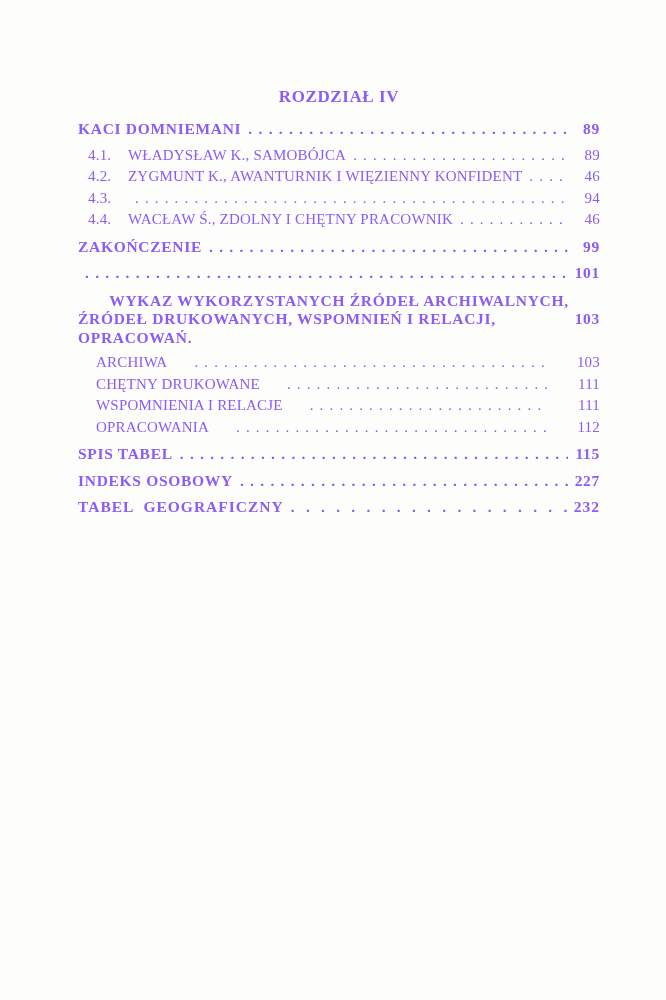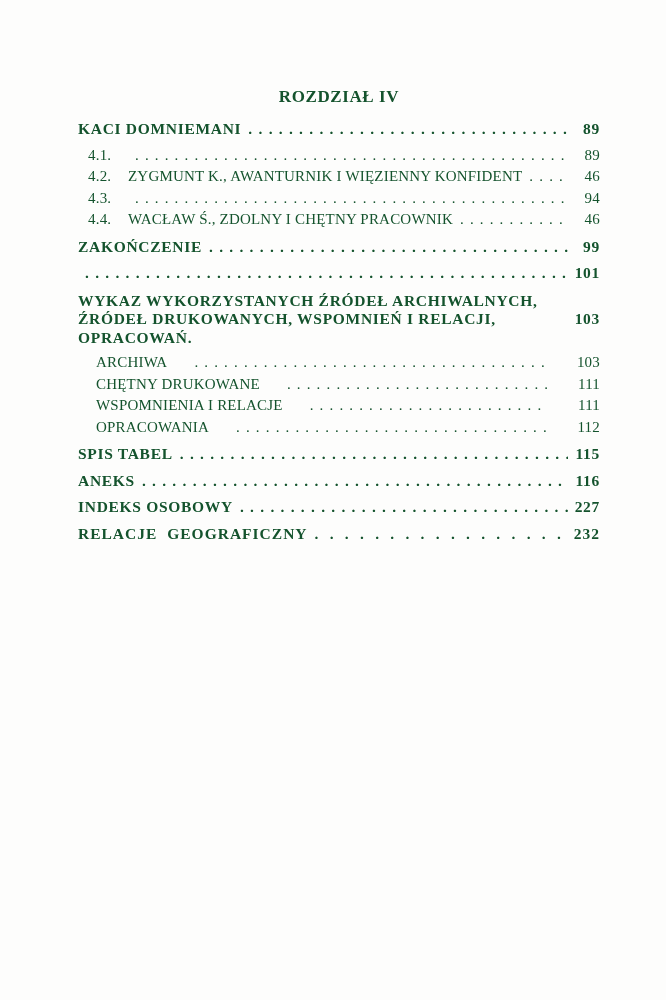--- a/index.html
+++ b/index.html
@@ -9,21 +9,21 @@
   }
   .sheet {
     position: relative;
     width: 666px;
     height: 1000px;
     margin: 0 auto;
     background: #fdfdfc;
     box-sizing: border-box;
     padding: 86px 66px 0 78px;
     font-family: "Liberation Serif", "DejaVu Serif", serif;
-    color: #14532d;
+    color: #8b5cf6;
     overflow: hidden;
   }
   .chapter {
     text-align: center;
     font-weight: bold;
     font-size: 17px;
     letter-spacing: 0.6px;
     line-height: 21px;
     margin: 0 0 11px 0;
   }
@@ -61,21 +61,21 @@
     margin-left: 6px;
     white-space: nowrap;
   }
   .multi {
     font-weight: bold;
     font-size: 15.5px;
     letter-spacing: 0.7px;
     line-height: 18.5px;
     margin: 8px 0 5px;
   }
-  .multi .l1 { text-align: left; }
+  .multi .l1 { text-align: center; }
   .multi .l2 {
     display: flex;
     justify-content: space-between;
     align-items: flex-start;
   }
   .row.wide { word-spacing: 5px; letter-spacing: 1px; }
 </style>
 </head>
 <body>
 
@@ -84,20 +84,21 @@
   <div class="chapter">ROZDZIAŁ IV</div>
 
   <div class="row main">
     <span class="label">KACI DOMNIEMANI</span>
     <span class="dots"></span>
     <span class="pg">89</span>
   </div>
 
   <div class="row sub">
     <span class="num">4.1.</span>
+    <span class="label">WŁADYSŁAW K., SAMOBÓJCA</span>
     <span class="dots"></span>
     <span class="pg">89</span>
   </div>
 
   <div class="row sub">
     <span class="num">4.2.</span>
     <span class="label">ZYGMUNT K., AWANTURNIK I WIĘZIENNY KONFIDENT</span>
     <span class="dots"></span>
     <span class="pg">46</span>
   </div>
@@ -157,31 +158,26 @@
     <span class="dots"></span>
     <span class="pg">112</span>
   </div>
 
   <div class="row main">
     <span class="label">SPIS TABEL</span>
     <span class="dots"></span>
     <span class="pg">115</span>
   </div>
 
-  <div class="row main">
-    <span class="label">ANEKS</span>
-    <span class="dots"></span>
-    <span class="pg">116</span>
-  </div>
 
   <div class="row main">
     <span class="label">INDEKS OSOBOWY</span>
     <span class="dots"></span>
     <span class="pg">227</span>
   </div>
 
   <div class="row main wide">
-    <span class="label">RELACJE GEOGRAFICZNY</span>
+    <span class="label">TABEL GEOGRAFICZNY</span>
     <span class="dots"></span>
     <span class="pg">232</span>
   </div>
 
 </div>
 
 </body></html>

